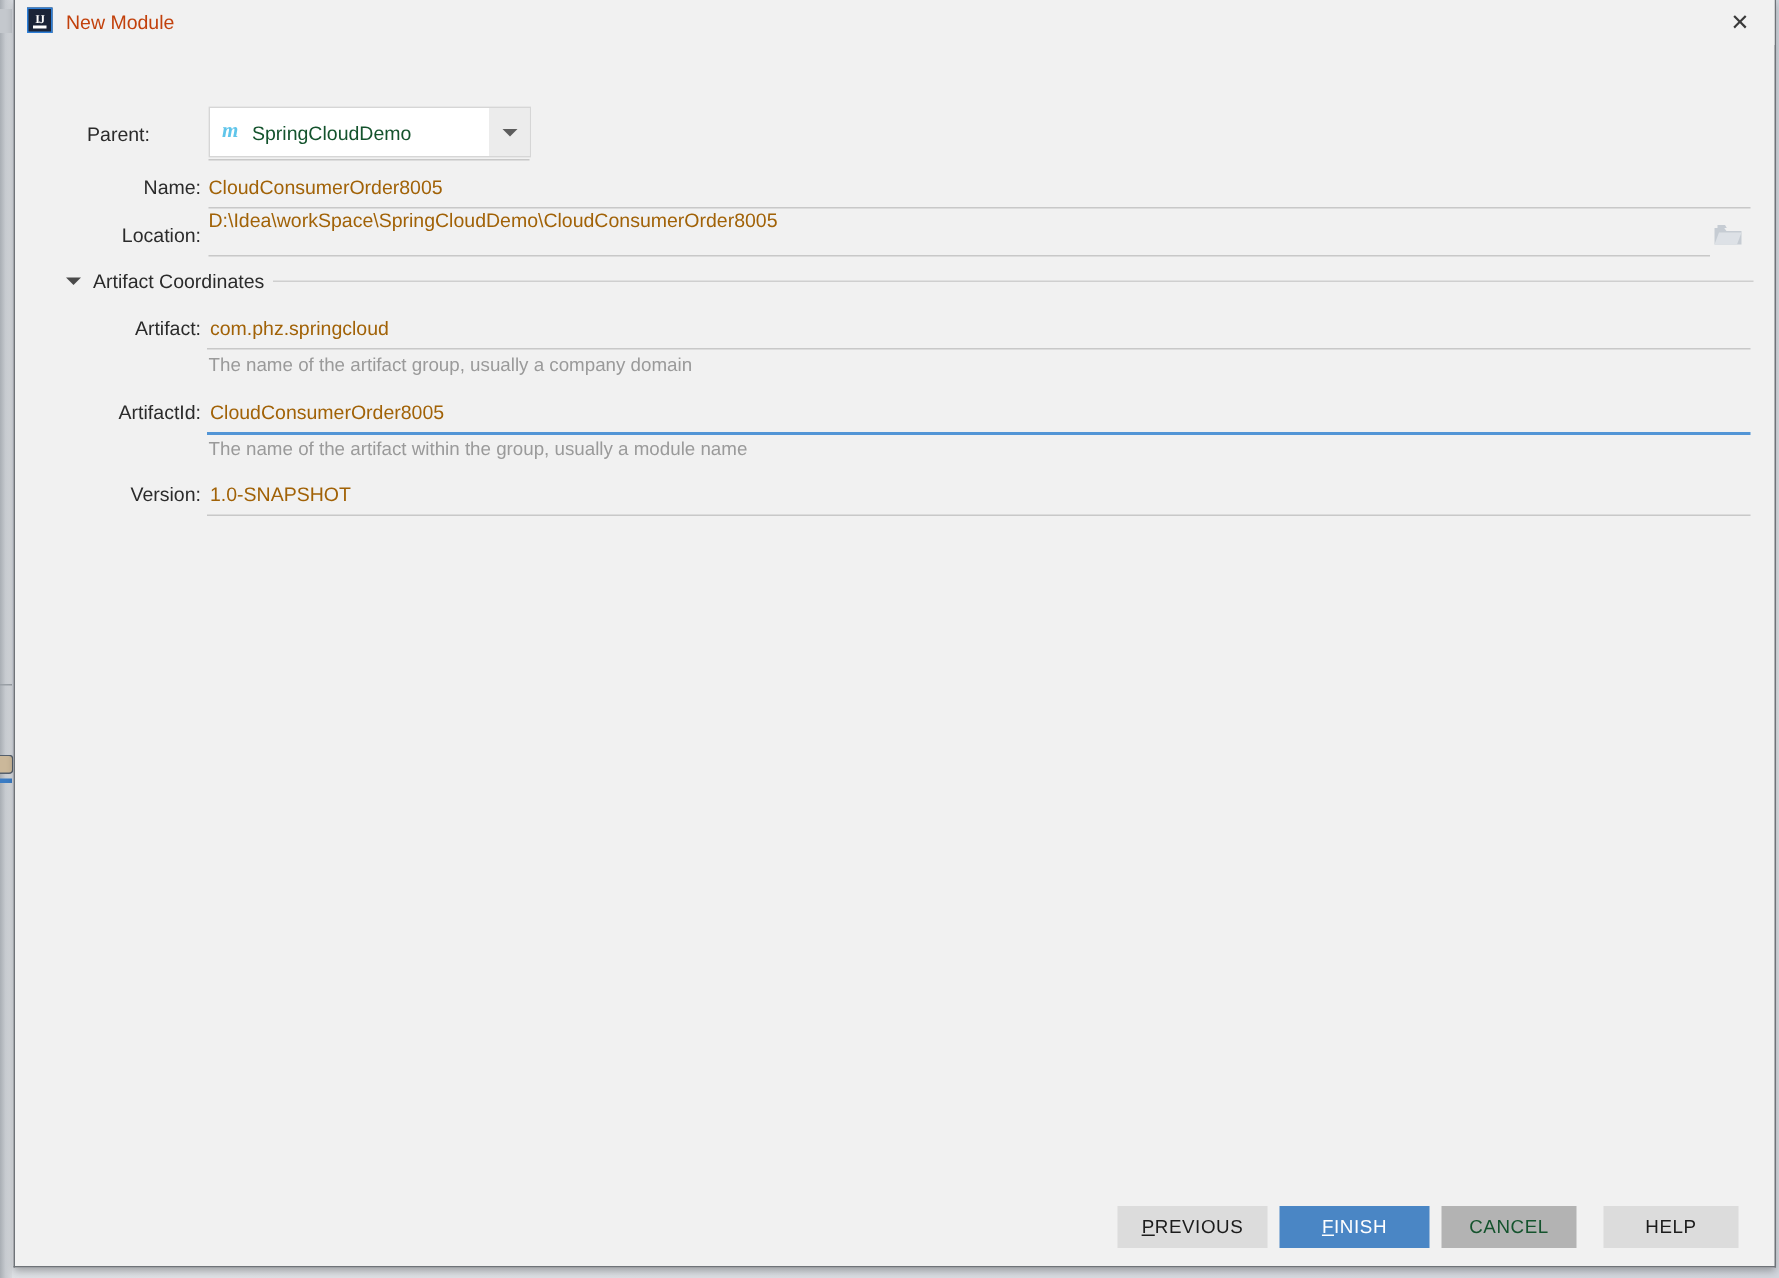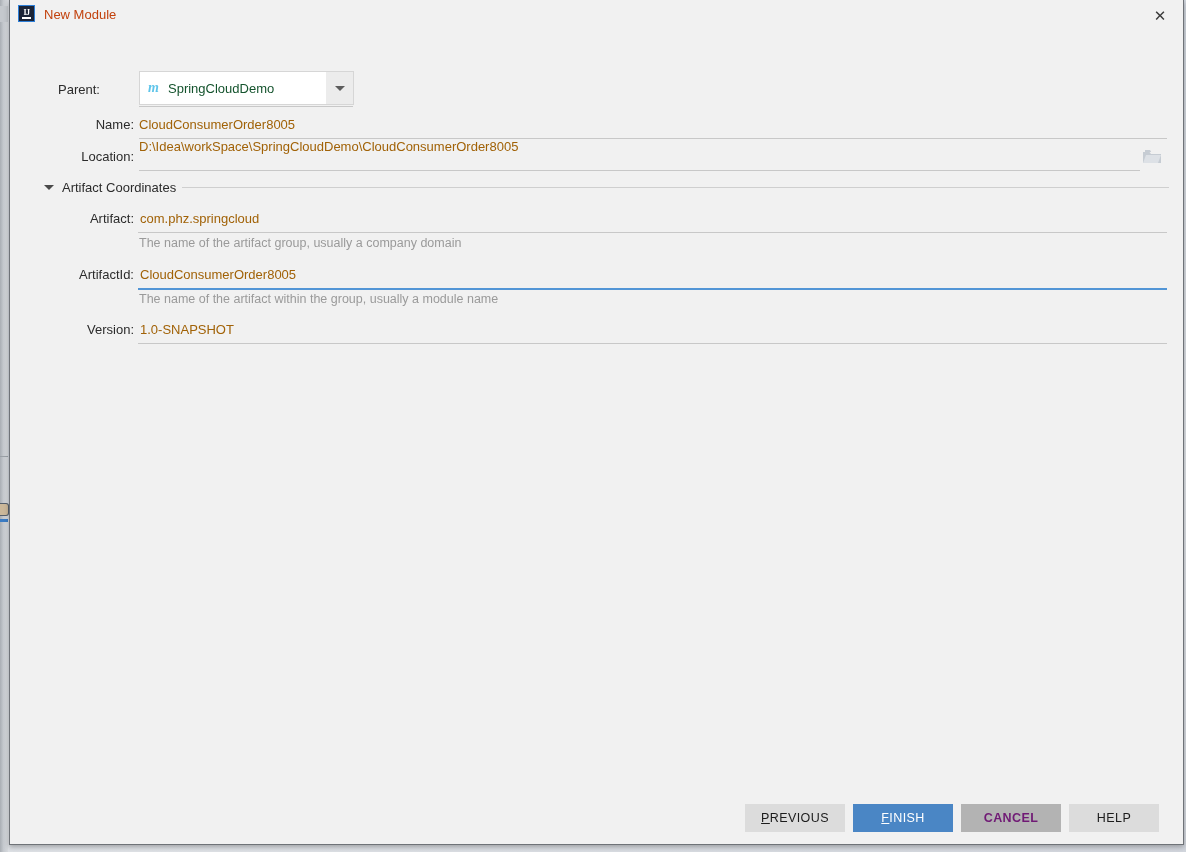--- a/index.html
+++ b/index.html
@@ -265,24 +265,23 @@
     left: 735px; width: 100px;
     background: #dcdcdc;
     color: #1c1c1c;
   }
   #btn-finish {
     left: 843px; width: 100px;
     background: #4a86c5;
     color: #ffffff;
   }
   #btn-cancel {
-    left: 951px; width: 100px;
+    left: 951px; width: 90px;
     background: #b3b3b3;
-    color: #701a75;
-    font-weight: bold;
+    color: #14532d;
   }
   #btn-help {
     left: 1059px; width: 90px;
     background: #dcdcdc;
     color: #1c1c1c;
   }
 </style>
 </head>
 <body>
 

